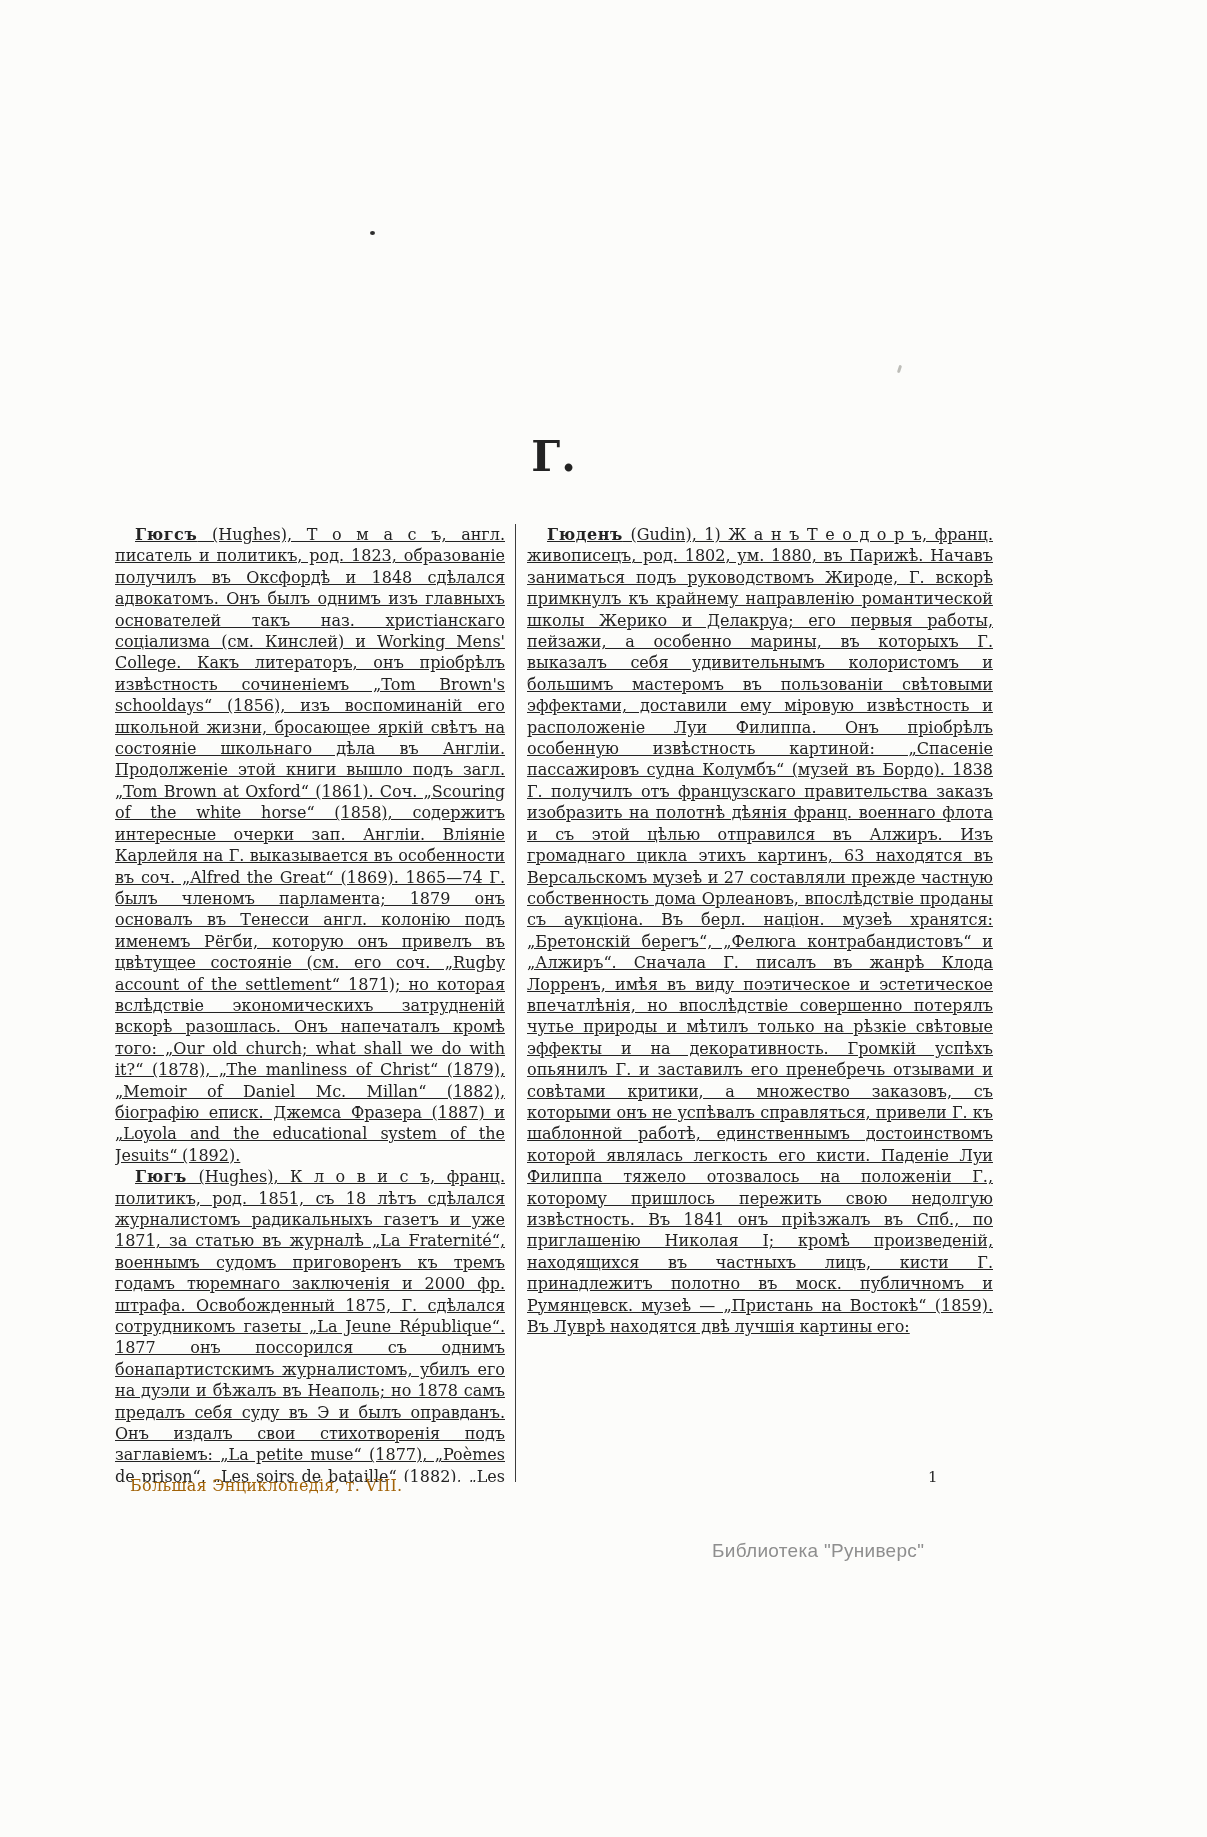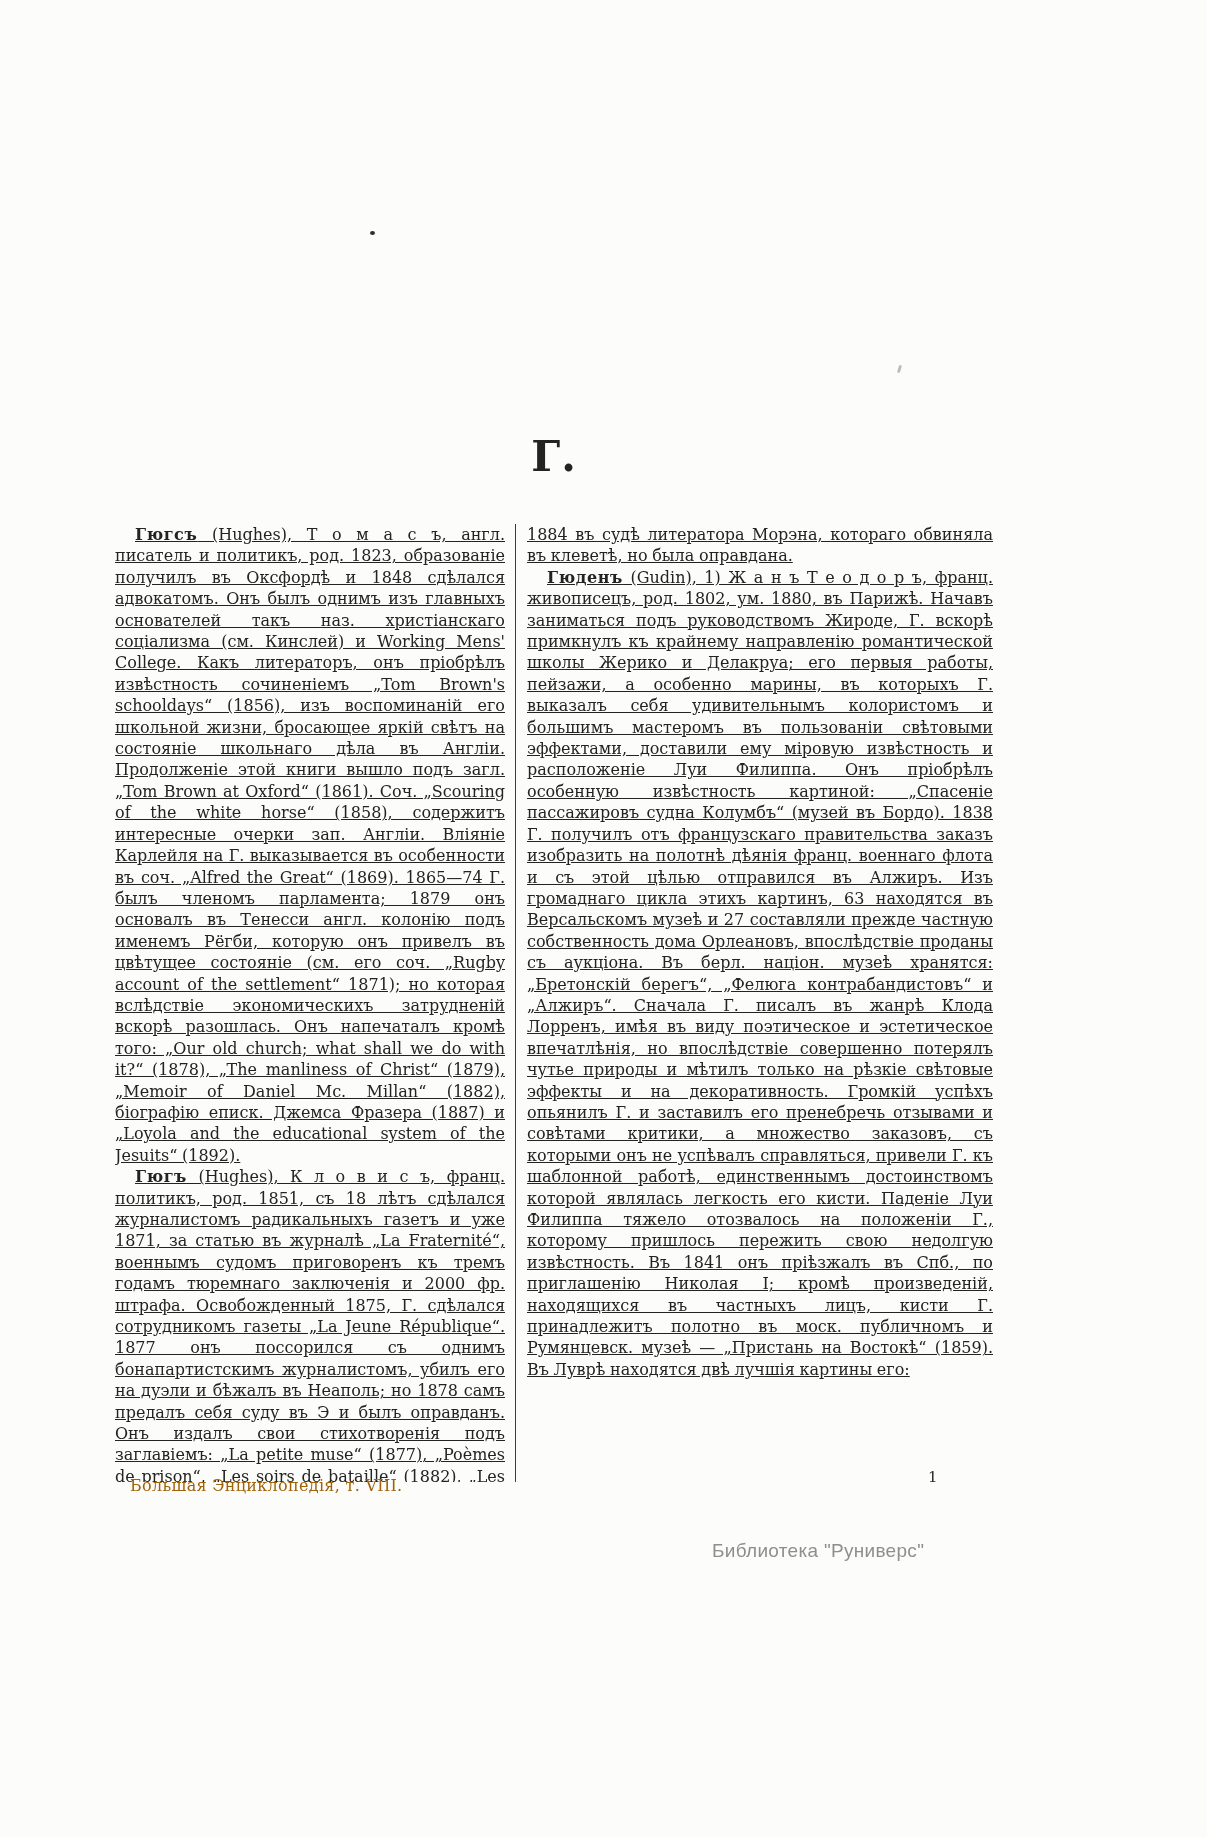--- a/index.html
+++ b/index.html
@@ -108,21 +108,20 @@
   <div class="columns">
 
     <div class="col col-left">
       <p class="entry"><span class="headword">Гюгсъ</span><span> (Hughes), Т о м а с ъ, англ. писатель и политикъ, род. 1823, образованіе получилъ въ Оксфордѣ и 1848 сдѣлался адвокатомъ. Онъ былъ однимъ изъ главныхъ основателей такъ наз. христіанскаго соціализма (см. Кинслей) и Working Mens' College. Какъ литераторъ, онъ пріобрѣлъ извѣстность сочиненіемъ „Tom Brown's schooldays“ (1856), изъ воспоминаній его школьной жизни, бросающее яркій свѣтъ на состояніе школьнаго дѣла въ Англіи. Продолженіе этой книги вышло подъ загл. „Tom Brown at Oxford“ (1861). Соч. „Scouring of the white horse“ (1858), содержитъ интересные очерки зап. Англіи. Вліяніе Карлейля на Г. выказывается въ особенности въ соч. „Alfred the Great“ (1869). 1865—74 Г. былъ членомъ парламента; 1879 онъ основалъ въ Тенесси англ. колонію подъ именемъ Рёгби, которую онъ привелъ въ цвѣтущее состояніе (см. его соч. „Rugby account of the settlement“ 1871); но которая вслѣдствіе экономическихъ затрудненій вскорѣ разошлась. Онъ напечаталъ кромѣ того: „Our old church; what shall we do with it?“ (1878), „The manliness of Christ“ (1879), „Memoir of Daniel Mc. Millan“ (1882), біографію еписк. Джемса Фразера (1887) и „Loyola and the educational system of the Jesuits“ (1892).</span></p>
       <p class="entry"><span class="headword">Гюгъ</span><span> (Hughes), К л о в и с ъ, франц. политикъ, род. 1851, съ 18 лѣтъ сдѣлался журналистомъ радикальныхъ газетъ и уже 1871, за статью въ журналѣ „La Fraternité“, военнымъ судомъ приговоренъ къ тремъ годамъ тюремнаго заключенія и 2000 фр. штрафа. Освобожденный 1875, Г. сдѣлался сотрудникомъ газеты „La Jeune République“. 1877 онъ поссорился съ однимъ бонапартистскимъ журналистомъ, убилъ его на дуэли и бѣжалъ въ Неаполь; но 1878 самъ предалъ себя суду въ Э и былъ оправданъ. Онъ издалъ свои стихотворенія подъ заглавіемъ: „La petite muse“ (1877), „Poèmes de prison“, „Les soirs de bataille“ (1882), „Les jours de combat“ (1883), „Les Evocations“ (1885), „Madame Phaëton“ (1888), „Poésies choisies“ (1892). Его жена убила</span></p>
     </div>
 
     <div class="column-divider"></div>
 
     <div class="col col-right">
-      <p class="entry no-indent"><span>1884 въ судѣ литератора Морэна, котораго обвиняла въ клеветѣ, но была оправдана.</span></p>
       <p class="entry"><span class="headword">Гюденъ</span><span> (Gudin), 1) Ж а н ъ  Т е о д о р ъ, франц. живописецъ, род. 1802, ум. 1880, въ Парижѣ. Начавъ заниматься подъ руководствомъ Жироде, Г. вскорѣ примкнулъ къ крайнему направленію романтической школы Жерико и Делакруа; его первыя работы, пейзажи, а особенно марины, въ которыхъ Г. выказалъ себя удивительнымъ колористомъ и большимъ мастеромъ въ пользованіи свѣтовыми эффектами, доставили ему міровую извѣстность и расположеніе Луи Филиппа. Онъ пріобрѣлъ особенную извѣстность картиной: „Спасеніе пассажировъ судна Колумбъ“ (музей въ Бордо). 1838 Г. получилъ отъ французскаго правительства заказъ изобразить на полотнѣ дѣянія франц. военнаго флота и съ этой цѣлью отправился въ Алжиръ. Изъ громаднаго цикла этихъ картинъ, 63 находятся въ Версальскомъ музеѣ и 27 составляли прежде частную собственность дома Орлеановъ, впослѣдствіе проданы съ аукціона. Въ берл. націон. музеѣ хранятся: „Бретонскій берегъ“, „Фелюга контрабандистовъ“ и „Алжиръ“. Сначала Г. писалъ въ жанрѣ Клода Лорренъ, имѣя въ виду поэтическое и эстетическое впечатлѣнія, но впослѣдствіе совершенно потерялъ чутье природы и мѣтилъ только на рѣзкіе свѣтовые эффекты и на декоративность. Громкій успѣхъ опьянилъ Г. и заставилъ его пренебречь отзывами и совѣтами критики, а множество заказовъ, съ которыми онъ не успѣвалъ справляться, привели Г. къ шаблонной работѣ, единственнымъ достоинствомъ которой являлась легкость его кисти. Паденіе Луи Филиппа тяжело отозвалось на положеніи Г., которому пришлось пережить свою недолгую извѣстность. Въ 1841 онъ пріѣзжалъ въ Спб., по приглашенію Николая I; кромѣ произведеній, находящихся въ частныхъ лицъ, кисти Г. принадлежитъ полотно въ моск. публичномъ и Румянцевск. музеѣ — „Пристань на Востокѣ“ (1859). Въ Луврѣ находятся двѣ лучшія картины его:</span></p>
     </div>
 
   </div>
 
   <span class="footer-edition">Большая Энциклопедія, т. VIII.</span>
 
   <span class="page-number">1</span>
 
   <div class="watermark">Библиотека "Руниверс"</div>

